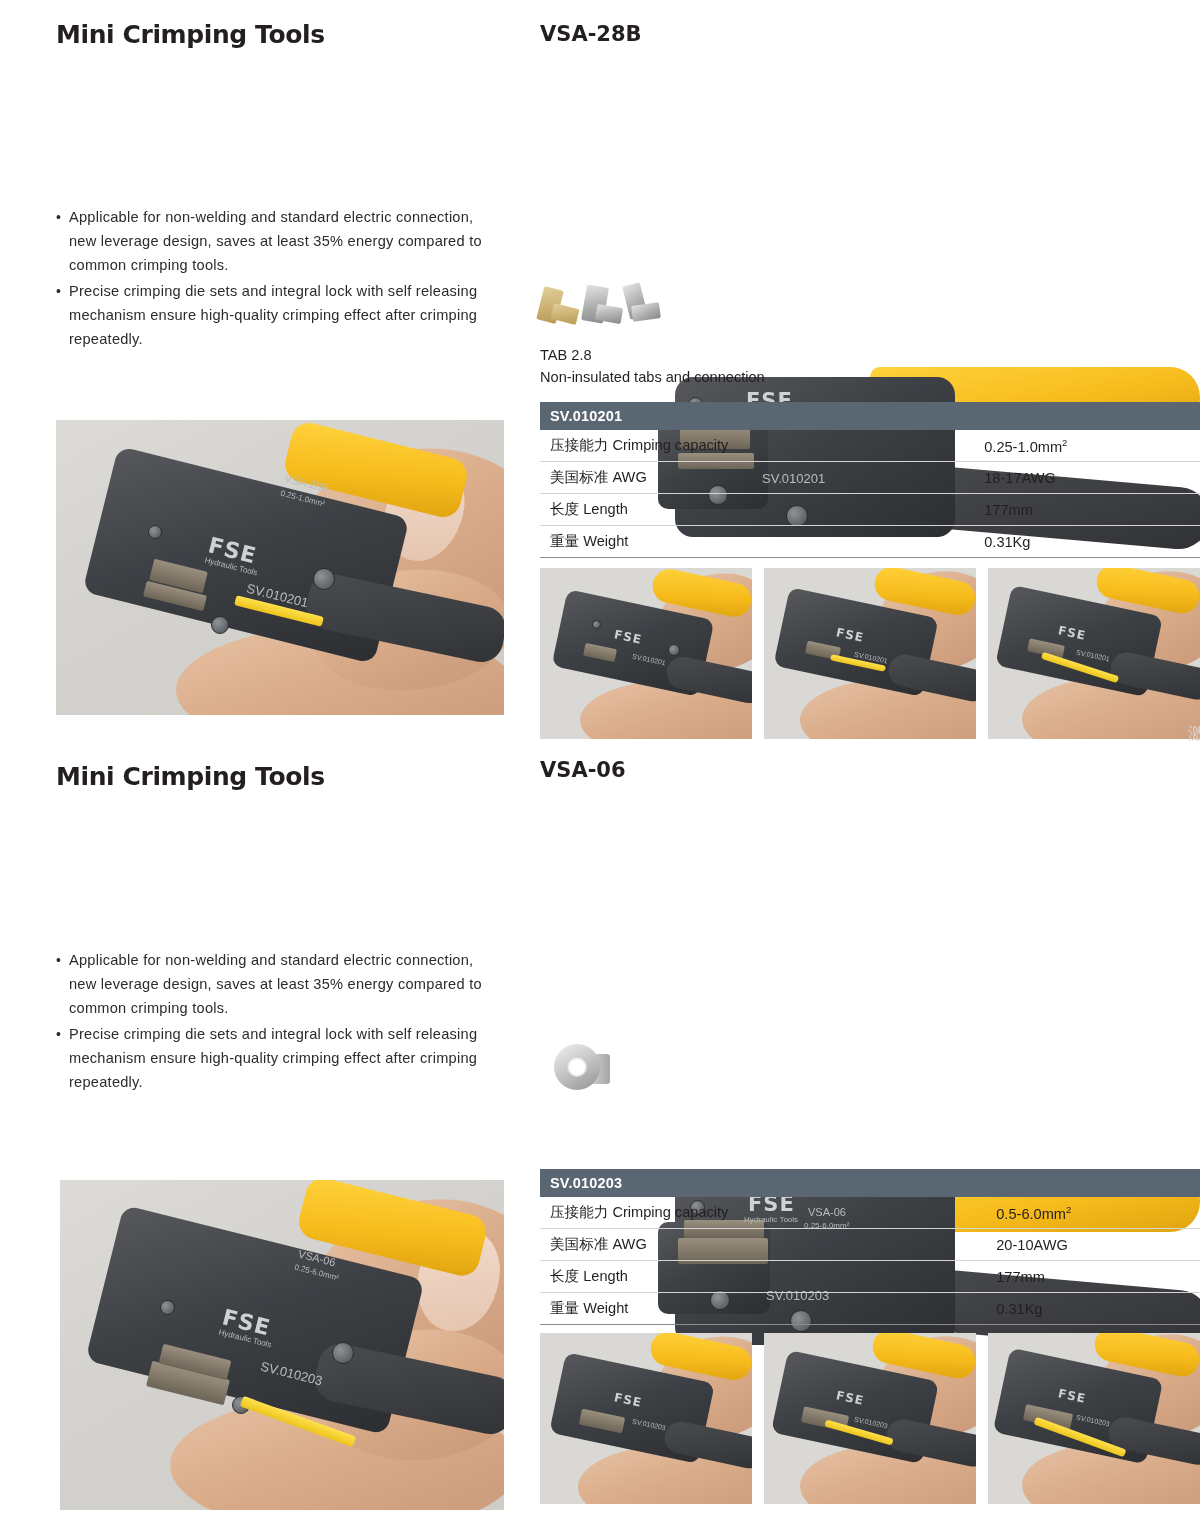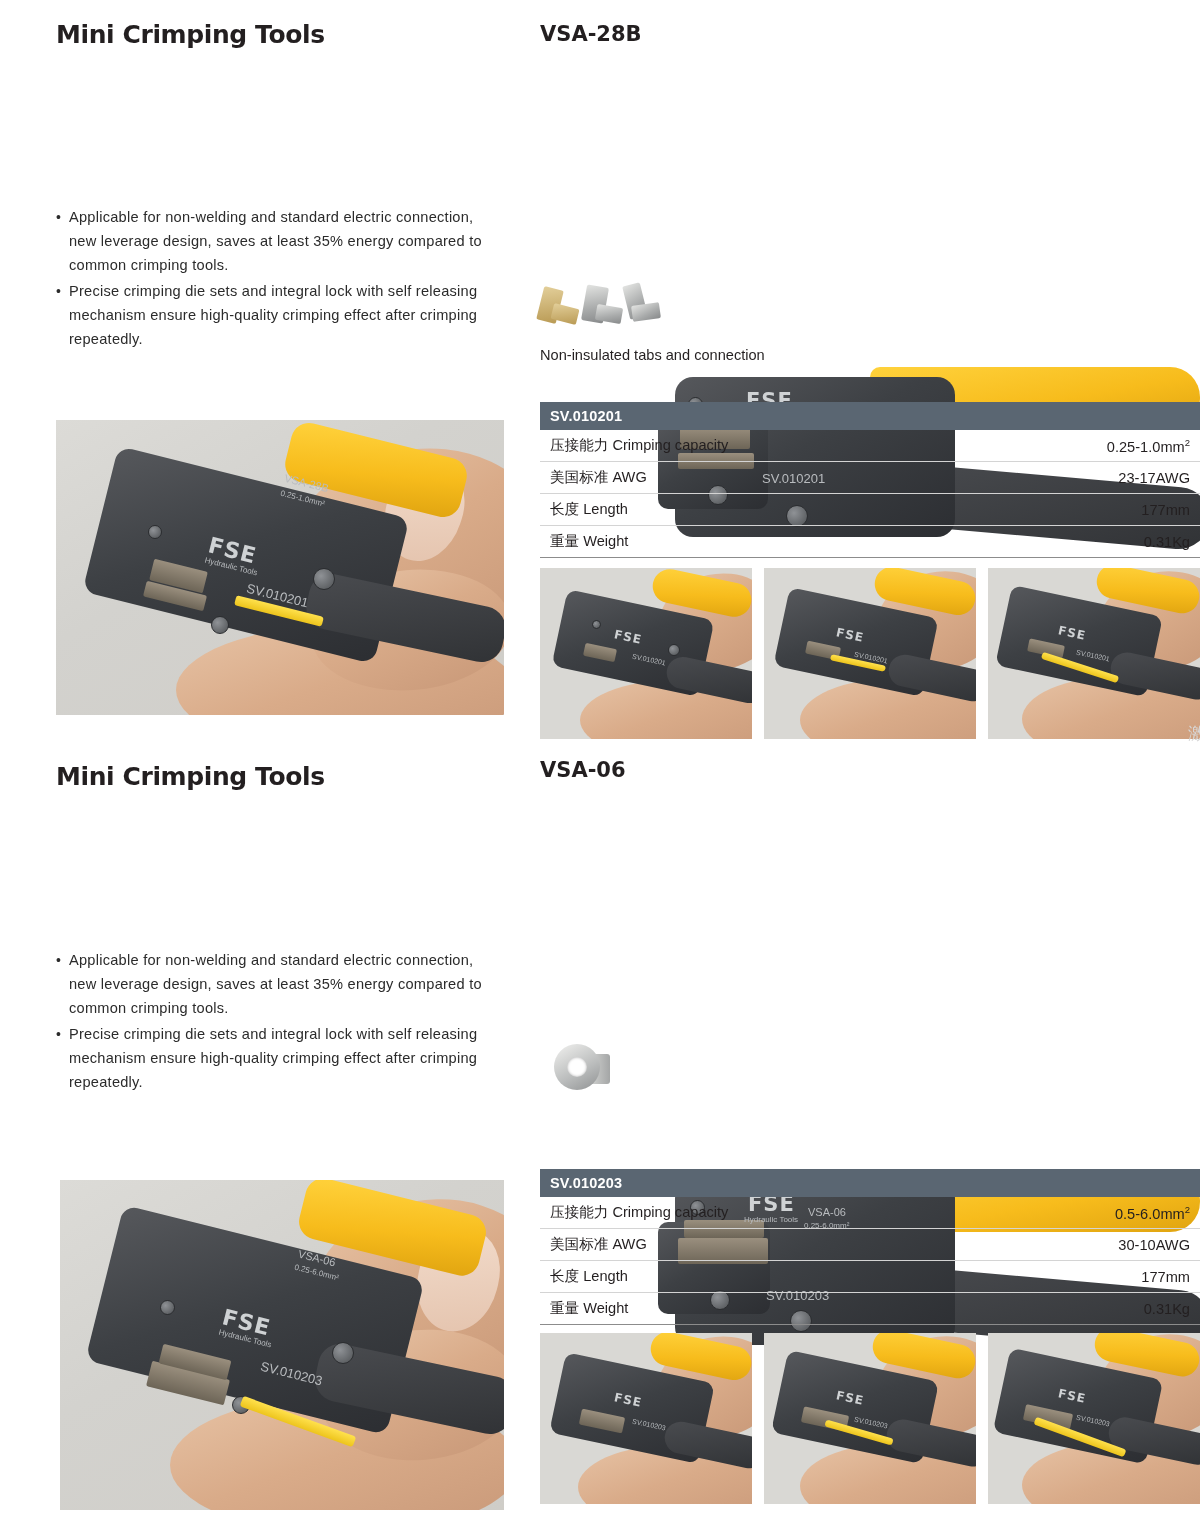--- a/index.html
+++ b/index.html
@@ -134,21 +134,21 @@
     letter-spacing: 0.2px;
   }
   .spec-table td {
     font-size: 14.6px;
     padding: 6px 10px;
     border-bottom: 1px solid #d4d4d4;
     color: #231f20;
   }
   .spec-table tr:last-child td { border-bottom: 1px solid #8c8c8c; }
   .spec-label { text-align: left; }
-  .spec-value { text-align: right; white-space: nowrap; }
+  .spec-value { text-align: left; white-space: nowrap; }
   .sup { font-size: 9.5px; vertical-align: super; }
 
   
   .thumbs { display: flex; gap: 12px; }
   .thumb { width: 212px; height: 171px; position: relative; overflow: hidden; background: #d9d8d4; }
 
   .caption { font-size: 14.6px; line-height: 22px; color: #231f20; }
 
   .terminal-img { position: relative; height: 58px; }
   .tab-metal {
@@ -252,36 +252,37 @@
     <div class="terminal-img" style="position:absolute; left:512px; top:280px; width:200px;">
       <div class="tab-brass" style="left:0px; top:8px; width:20px; height:34px; transform:rotate(14deg);"></div>
       <div class="tab-brass" style="left:12px; top:26px; width:26px; height:16px; transform:rotate(14deg);"></div>
       <div class="tab-metal" style="left:44px; top:6px; width:22px; height:36px; transform:rotate(10deg);"></div>
       <div class="tab-metal" style="left:56px; top:26px; width:26px; height:16px; transform:rotate(10deg);"></div>
       <div class="tab-metal" style="left:86px; top:4px; width:18px; height:34px; transform:rotate(-14deg);"></div>
       <div class="tab-metal" style="left:92px; top:24px; width:28px; height:16px; transform:rotate(-8deg);"></div>
     </div>
 
     <div style="position:absolute; left:512px; top:344px; width:660px;">
+      <div class="caption">TAB 2.8</div>
       <div class="caption">Non-insulated tabs and connection</div>
     </div>
 
     <div style="position:absolute; left:512px; top:402px; width:660px;">
       <table class="spec-table">
         <tbody>
             <tr>
           <th class="spec-head" colspan="2">SV.010201</th>
         </tr>
         <tr>
           <td class="spec-label">压接能力 Crimping capacity</td>
           <td class="spec-value"><span>0.25-1.0mm</span><span class="sup">2</span></td>
         </tr>
         <tr>
           <td class="spec-label">美国标准 AWG</td>
-          <td class="spec-value">23-17AWG</td>
+          <td class="spec-value">18-17AWG</td>
         </tr>
         <tr>
           <td class="spec-label">长度 Length</td>
           <td class="spec-value">177mm</td>
         </tr>
         <tr>
           <td class="spec-label">重量 Weight</td>
           <td class="spec-value">0.31Kg</td>
         </tr>
       </tbody>
@@ -393,21 +394,21 @@
         <tbody>
             <tr>
           <th class="spec-head" colspan="2">SV.010203</th>
         </tr>
         <tr>
           <td class="spec-label">压接能力 Crimping capacity</td>
           <td class="spec-value"><span>0.5-6.0mm</span><span class="sup">2</span></td>
         </tr>
         <tr>
           <td class="spec-label">美国标准 AWG</td>
-          <td class="spec-value">30-10AWG</td>
+          <td class="spec-value">20-10AWG</td>
         </tr>
         <tr>
           <td class="spec-label">长度 Length</td>
           <td class="spec-value">177mm</td>
         </tr>
         <tr>
           <td class="spec-label">重量 Weight</td>
           <td class="spec-value">0.31Kg</td>
         </tr>
       </tbody>

